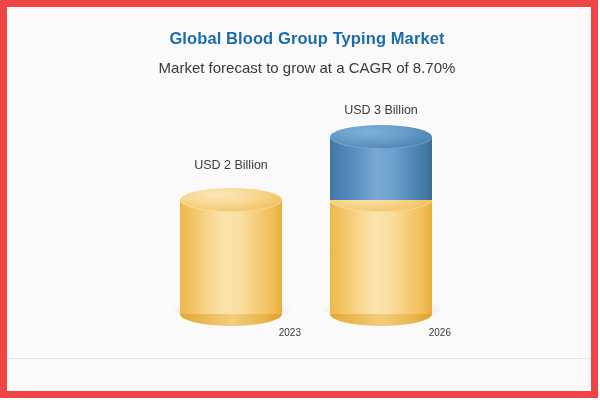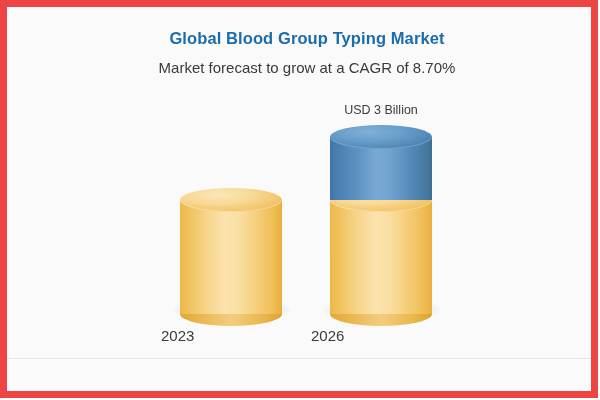--- a/index.html
+++ b/index.html
@@ -39,22 +39,22 @@
   .vlabel{
     position:absolute;
     text-align:center;
     font-size:12.5px;
     font-weight:normal;
     color:#3b3b3b;
     white-space:nowrap;
   }
   .xlabel{
     position:absolute;
-    text-align:left;
-    font-size:15px;
+    text-align:right;
+    font-size:10px;
     color:#3b3b3b;
     white-space:nowrap;
   }
 
   
   .cyl{position:absolute;}
   .seg{position:absolute;left:0;width:100%;}
   
   .seg .body{
     position:absolute;left:0;top:0;width:100%;height:100%;
@@ -134,20 +134,21 @@
 
       <div class="seg" style="top:12px;height:114px;">
         <div class="body y-body"></div>
       </div>
 
       <div class="seg" style="top:0;height:24px;">
         <div class="cap y-cap" style="top:0;"></div>
       </div>
     </div>
 
+    <div class="vlabel" style="left:154px;top:151px;width:140px;">USD 2 Billion</div>
     <div class="xlabel" style="left:154px;top:320px;width:140px;">2023</div>
 
     <div class="shadow" style="left:316px;top:292px;width:118px;height:22px;"></div>
 
     <div class="cyl" style="left:323px;top:118px;width:102px;height:189px;">
 
       <div class="footcap y-foot" style="top:177px;"></div>
 
       <div class="seg" style="top:75px;height:114px;">
         <div class="body y-body"></div>

